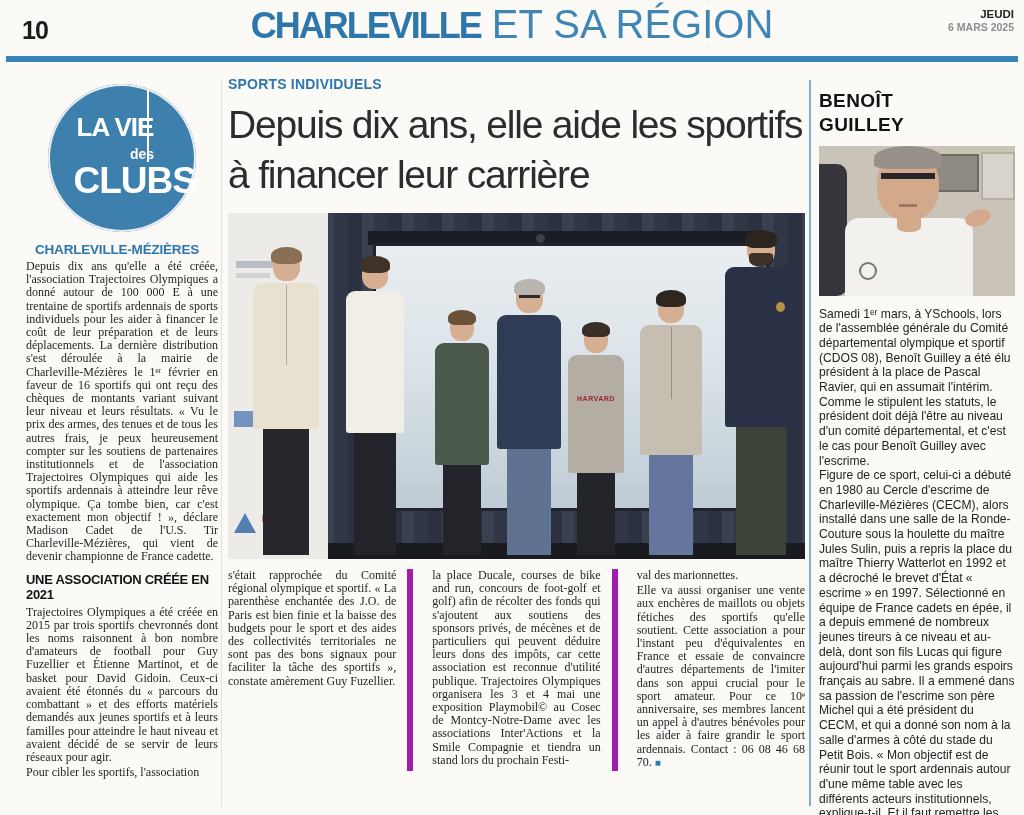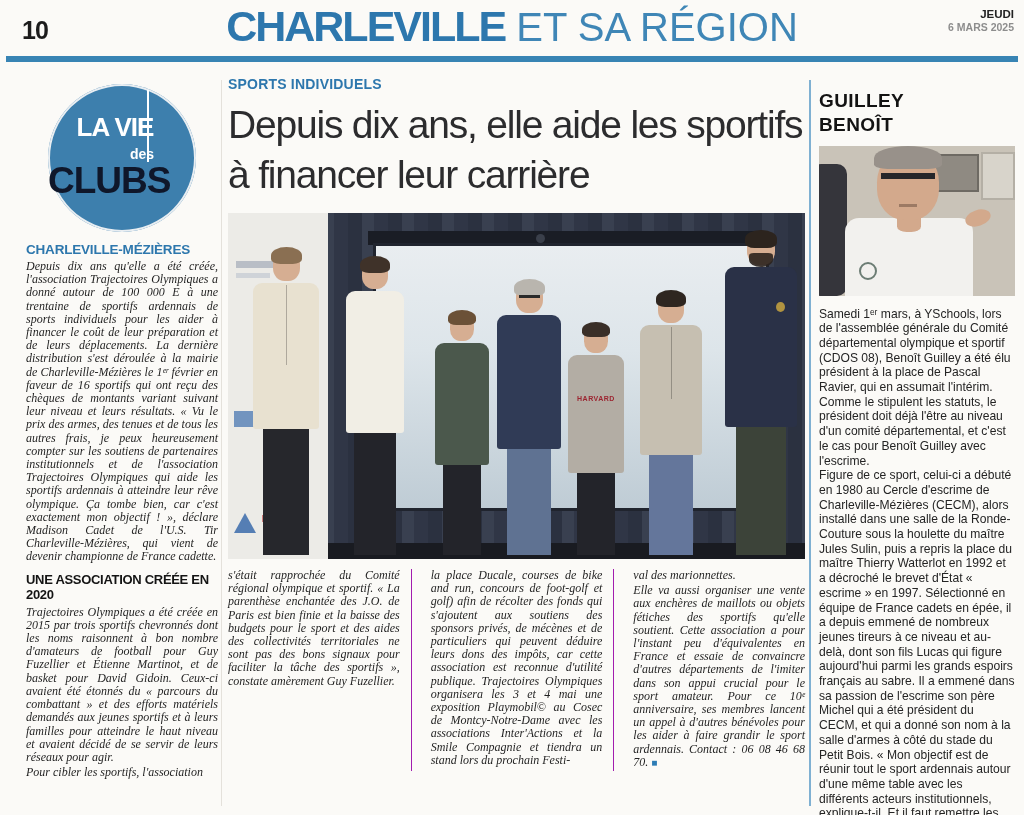--- a/index.html
+++ b/index.html
@@ -2,36 +2,36 @@
 <html><head>
 <meta charset="utf-8">
 <style>
   html,body{margin:0;padding:0;}
   body{width:1024px;height:815px;background:#e9e7e2;font-family:"Liberation Sans",sans-serif;}
   #page{position:relative;width:1024px;height:815px;background:#fbfaf7;overflow:hidden;}
 
   
   .pagenum{position:absolute;left:22px;top:16px;font-size:25px;font-weight:bold;color:#1c1c1c;letter-spacing:-1px;}
   .mast{position:absolute;left:0;right:0;top:2px;text-align:center;white-space:nowrap;}
-  .mast .strong{font-size:43px;font-weight:bold;color:#2d77ad;letter-spacing:-2px;}
+  .mast .strong{font-size:36px;font-weight:bold;color:#2d77ad;letter-spacing:-2px;}
   .mast .light{font-size:40px;font-weight:400;color:#3f86b6;letter-spacing:0px;}
   .dateblock{position:absolute;right:10px;top:8px;text-align:right;line-height:1.15;}
   .dateblock .wd{font-size:11.5px;font-weight:bold;color:#222;}
   .dateblock .dt{font-size:10.5px;color:#8d8d8d;font-weight:bold;}
   .toprule{position:absolute;left:6px;right:6px;top:56px;height:6px;background:#3884b4;}
 
   
   .leftcol{position:absolute;left:26px;top:76px;width:192px;}
   .badge{position:relative;width:148px;height:148px;margin:8px auto 6px auto;background:#3d7fad;border-radius:50%;box-shadow:0 0 0 2px #e9eef2 inset;}
   .badge .vline{position:absolute;left:99px;top:6px;width:2px;height:72px;background:#ffffff;}
   .badge .l1{position:absolute;left:0;right:14px;top:28px;text-align:center;color:#ffffff;font-size:26px;font-weight:bold;letter-spacing:-1px;}
   .badge .l2{position:absolute;right:42px;top:62px;color:#ffffff;font-size:14px;font-weight:bold;}
-  .badge .l3{position:absolute;left:0;right:0;top:76px;text-align:left;color:#0f172a;font-size:37px;font-weight:bold;letter-spacing:-1px;}
-  .lochead{color:#2d77ad;font-size:13.5px;font-weight:bold;letter-spacing:-0.2px;margin:10px 0 3px 0;}
-  .serifp{font-family:"Liberation Serif",serif;font-size:12px;line-height:13.2px;color:#1f1f1f;text-align:justify;margin:0 0 2px 0;font-style:italic;}
+  .badge .l3{position:absolute;left:0;right:0;top:76px;text-align:right;color:#ffffff;font-size:37px;font-weight:bold;letter-spacing:-1px;}
+  .lochead{color:#2d77ad;font-size:13.5px;font-weight:bold;letter-spacing:-0.2px;margin:10px 0 3px 9px;}
+  .serifp{font-family:"Liberation Serif",serif;font-size:12px;line-height:13.2px;color:#1f1f1f;text-align:justify;margin:0 0 2px 0;}
   .subhead{font-size:13px;font-weight:bold;color:#141414;letter-spacing:-0.3px;margin:8px 0 4px 0;}
 
   
   .maincol{position:absolute;left:228px;top:76px;width:577px;}
   .kicker{color:#2d77ad;font-size:14px;font-weight:bold;letter-spacing:0.2px;}
   .headline{font-size:39px;font-weight:400;color:#2c2c2e;line-height:1.27;letter-spacing:-1.2px;margin-top:8px;}
 
   .photo{position:relative;width:577px;height:346px;margin-top:14px;background:#323848;overflow:hidden;}
   .photo .curtain{position:absolute;inset:0;background:repeating-linear-gradient(90deg,#2b3140 0 14px,#394050 14px 26px,#303646 26px 40px);}
   .photo .banner{position:absolute;left:0;top:0;width:100px;height:100%;background:#ecebe7;}
@@ -54,21 +54,21 @@
   .person .torso{position:relative;margin:2px auto 0 auto;background:var(--shirt);border-radius:9px 9px 3px 3px;}
   .person .zip{position:absolute;left:50%;top:2px;width:1px;height:55%;background:rgba(0,0,0,.25);}
   .person .crest{position:absolute;right:16%;top:22%;width:9px;height:10px;border-radius:50%;background:#c9a53f;opacity:.85;}
   .person .shirt-text{position:absolute;left:0;right:0;top:34%;text-align:center;font-size:7px;font-weight:bold;color:#9c2430;letter-spacing:.5px;}
   .person .legs{margin:0 auto;background:var(--pants);}
 
   .caption{font-size:11px;font-weight:bold;color:#101010;margin-top:5px;letter-spacing:-0.1px;}
 
   .threecols{display:flex;margin-top:10px;}
   .threecols .col{width:183px;}
-  .threecols .col + .col{border-left:1px solid #a21caf;margin-left:11px;padding-left:19px;}
+  .threecols .col + .col{border-left:6px solid #a21caf;margin-left:11px;padding-left:19px;}
 
   
   .vdiv-right{position:absolute;left:809px;top:80px;height:726px;width:2px;background:#7fb0d2;}
   .vdiv-left{position:absolute;left:221px;top:80px;height:726px;width:1px;background:#e4e1db;}
   .rightcol{position:absolute;left:819px;top:82px;width:196px;}
   .zoombanner{background:#2d7cb5;color:#ffffff;font-size:12.5px;font-weight:bold;padding:3px 7px 4px 7px;letter-spacing:.3px;}
   .zoomname{font-size:19px;font-weight:bold;color:#131313;line-height:1.25;margin-top:7px;letter-spacing:.4px;}
 
   .portrait{position:relative;width:196px;height:150px;margin-top:9px;background:#c9c3b8;overflow:hidden;}
   .portrait .wallpanel{position:absolute;left:112px;top:8px;width:44px;height:34px;background:#8f8a82;border:2px solid #6e6a63;}
@@ -108,21 +108,21 @@
 
   <div class="leftcol">
     <div class="badge">
       <div class="vline"></div>
       <div class="l1">LA VIE</div>
       <div class="l2">des</div>
       <div class="l3">CLUBS</div>
     </div>
     <div class="lochead">CHARLEVILLE-MÉZIÈRES</div>
     <p class="serifp">Depuis dix ans qu'elle a été créée, l'association Trajectoires Olympiques a donné autour de 100 000 E à une trentaine de sportifs ardennais de sports individuels pour les aider à financer le coût de leur préparation et de leurs déplacements. La dernière distribution s'est déroulée à la mairie de Charleville-Mézières le 1ᵉʳ février en faveur de 16 sportifs qui ont reçu des chèques de montants variant suivant leur niveau et leurs résultats. « Vu le prix des armes, des tenues et de tous les autres frais, je peux heureusement compter sur les soutiens de partenaires institutionnels et de l'association Trajectoires Olympiques qui aide les sportifs ardennais à atteindre leur rêve olympique. Ça tombe bien, car c'est exactement mon objectif ! », déclare Madison Cadet de l'U.S. Tir Charleville-Mézières, qui vient de devenir championne de France cadette.</p>
-    <div class="subhead">UNE ASSOCIATION CRÉÉE EN 2020</div>
+    <div class="subhead">UNE ASSOCIATION CRÉÉE EN 2021</div>
     <p class="serifp">Trajectoires Olympiques a été créée en 2015 par trois sportifs chevronnés dont les noms raisonnent à bon nombre d'amateurs de football pour Guy Fuzellier et Étienne Martinot, et de basket pour David Gidoin. Ceux-ci avaient été étonnés du « parcours du combattant » et des efforts matériels demandés aux jeunes sportifs et à leurs familles pour atteindre le haut niveau et avaient décidé de se servir de leurs réseaux pour agir.</p>
     <p class="serifp">Pour cibler les sportifs, l'association</p>
   </div>
 
   <div class="maincol">
     <div class="kicker">SPORTS INDIVIDUELS</div>
     <div class="headline">Depuis dix ans, elle aide les sportifs à financer leur carrière</div>
 
     <div class="photo">
       <div class="curtain"></div>
@@ -216,22 +216,22 @@
       </div>
       <div class="col">
         <p class="serifp">val des marionnettes.</p>
         <p class="serifp"><span>Elle va aussi organiser une vente aux enchères de maillots ou objets fétiches des sportifs qu'elle soutient. Cette association a pour l'instant peu d'équivalentes en France et essaie de convaincre d'autres départements de l'imiter dans son appui crucial pour le sport amateur. Pour ce 10ᵉ anniversaire, ses membres lancent un appel à d'autres bénévoles pour les aider à faire grandir le sport ardennais. Contact : 06 08 46 68 70.</span> <span class="endsq">■</span></p>
       </div>
     </div>
   </div>
 
   <div class="rightcol">
     <div class="zoomname">
+      <div>BENOÎT</div>
       <div>GUILLEY</div>
-      <div>BENOÎT</div>
     </div>
 
     <div class="portrait">
       <div class="wallpanel"></div>
       <div class="wallframe"></div>
       <div class="bystander"></div>
       <div class="ptorso">
         <div class="pcollar"></div>
         <div class="plogo"></div>
       </div>

